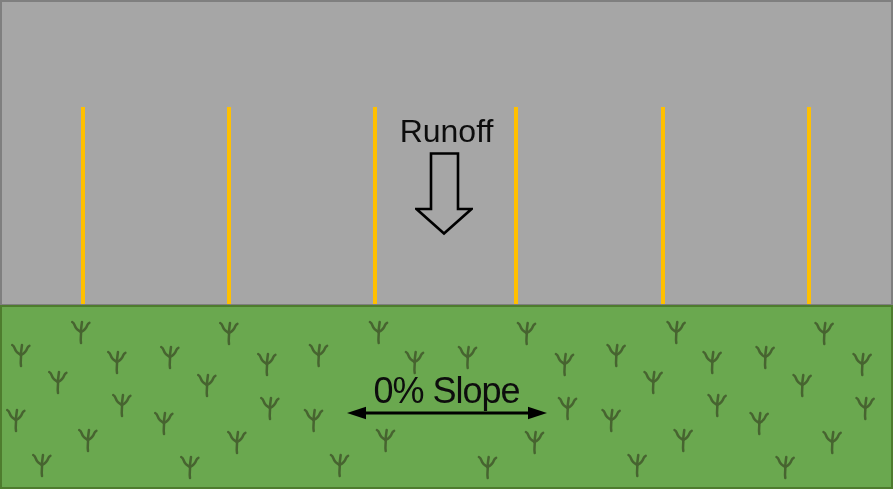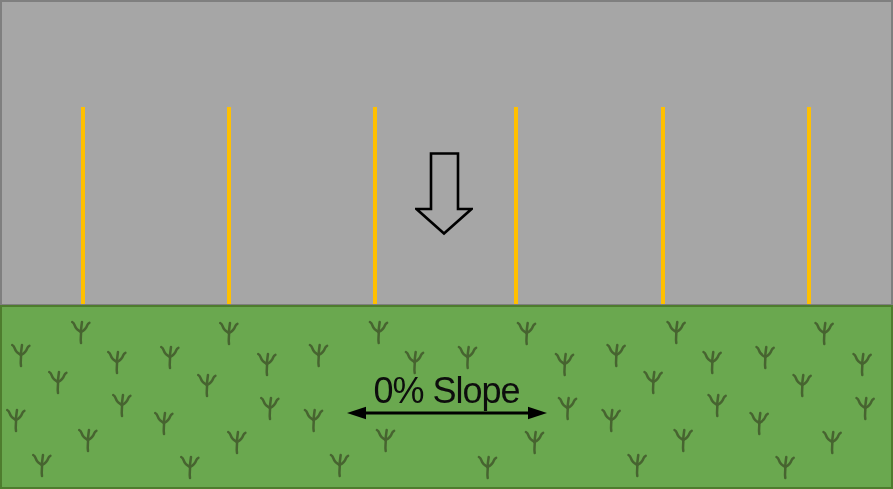--- a/index.html
+++ b/index.html
@@ -48,20 +48,21 @@
     position: absolute; top: 97px; left: 50%; margin-left: -101px;
   }
 </style>
 </head>
 <body>
 
 <div class="scene">
 
   <div class="pavement" style="background: rgb(166, 166, 166); border-color: rgb(127, 127, 127);">
 
+    <div class="runoff-label" style="color: rgb(13, 13, 13);">Runoff</div>
     <svg class="down-arrow" width="58" height="84" viewBox="0 0 58 84">
       <path d="M16 1.5 H43 V57 H56.5 L29 81.5 L1.5 57 H16 Z" fill="#a6a6a6" stroke="#000000" stroke-width="2.6" stroke-linejoin="miter"></path>
     </svg>
   <div class="lane-line" style="left: 79px; top: 105px; background: rgb(255, 192, 0);"></div>
       <div class="lane-line" style="left: 225px; top: 105px; background: rgb(255, 192, 0);"></div>
       <div class="lane-line" style="left: 371px; top: 105px; background: rgb(255, 192, 0);"></div>
       <div class="lane-line" style="left: 512px; top: 105px; background: rgb(255, 192, 0);"></div>
       <div class="lane-line" style="left: 659px; top: 105px; background: rgb(255, 192, 0);"></div>
       <div class="lane-line" style="left: 805px; top: 105px; background: rgb(255, 192, 0);"></div>
     </div>

